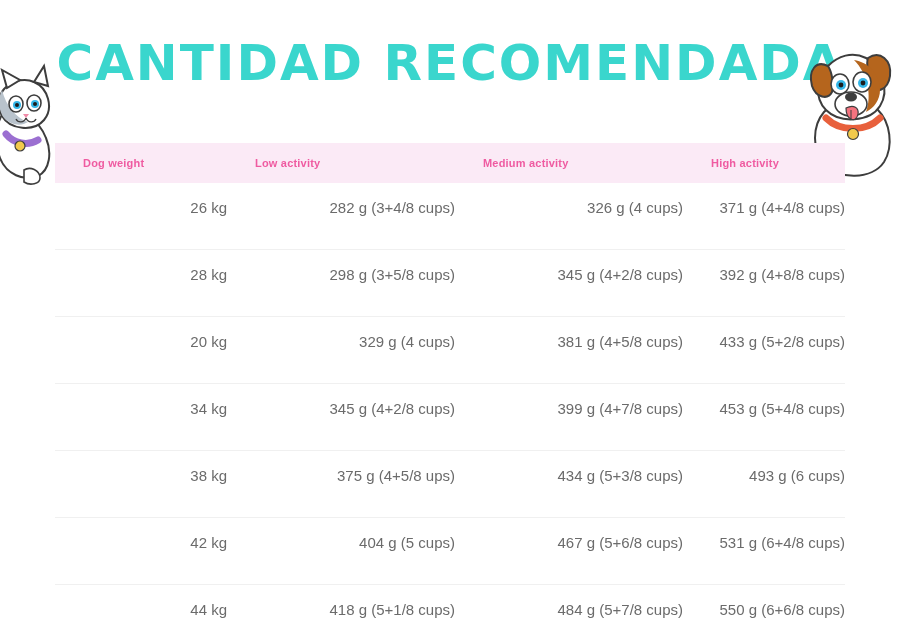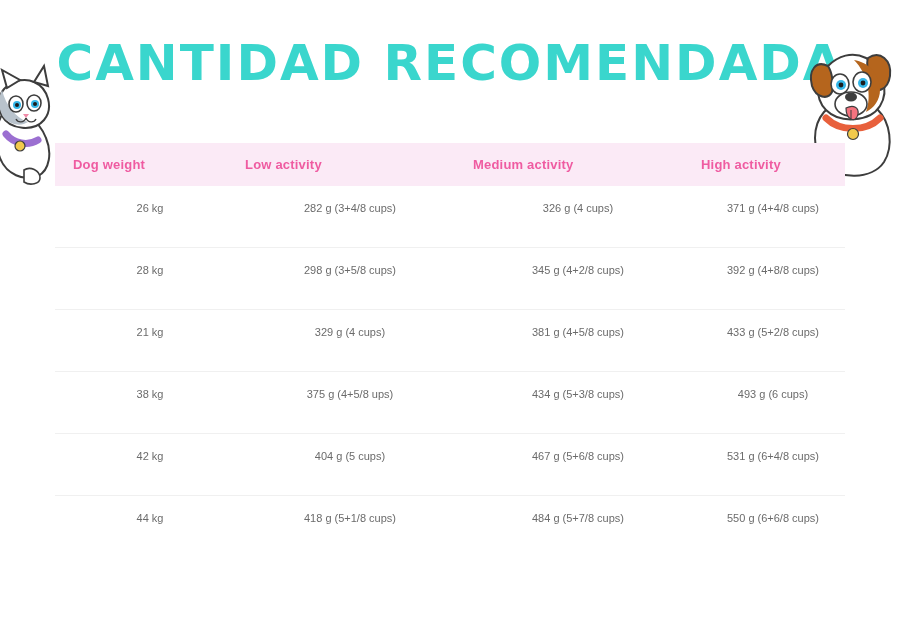--- a/index.html
+++ b/index.html
@@ -47,29 +47,29 @@
   table.feed-table {
     border-collapse: collapse;
     width: 790px;
     table-layout: fixed;
   }
   table.feed-table thead tr {
     background: #fbeaf6;
   }
   table.feed-table thead th {
     text-align: left;
-    font-size: 13px;
+    font-size: 11px;
     font-weight: bold;
     color: #ef5ba1;
-    padding: 14px 0 14px 18px;
+    padding: 14px 0 14px 28px;
     letter-spacing: 0.2px;
   }
   table.feed-table tbody td {
-    text-align: center;
-    font-size: 11px;
+    text-align: right;
+    font-size: 15px;
     color: #6b6b6b;
     padding: 16px 0 33px 18px;
     border-bottom: 1px solid #f0f0f0;
     white-space: nowrap;
   }
   table.feed-table tbody tr:last-child td {
     border-bottom: none;
   }
   col.c0 { width: 172px; }
   col.c1 { width: 228px; }
@@ -184,24 +184,30 @@
           <td>326 g (4 cups)</td>
           <td>371 g (4+4/8 cups)</td>
         </tr>
         <tr>
           <td>28 kg</td>
           <td>298 g (3+5/8 cups)</td>
           <td>345 g (4+2/8 cups)</td>
           <td>392 g (4+8/8 cups)</td>
         </tr>
         <tr>
-          <td>21 kg</td>
+          <td>20 kg</td>
           <td>329 g (4 cups)</td>
           <td>381 g (4+5/8 cups)</td>
           <td>433 g (5+2/8 cups)</td>
+        </tr>
+        <tr>
+          <td>34 kg</td>
+          <td>345 g (4+2/8 cups)</td>
+          <td>399 g (4+7/8 cups)</td>
+          <td>453 g (5+4/8 cups)</td>
         </tr>
         <tr>
           <td>38 kg</td>
           <td>375 g (4+5/8  ups)</td>
           <td>434 g (5+3/8 cups)</td>
           <td>493 g (6 cups)</td>
         </tr>
         <tr>
           <td>42 kg</td>
           <td>404 g (5 cups)</td>

